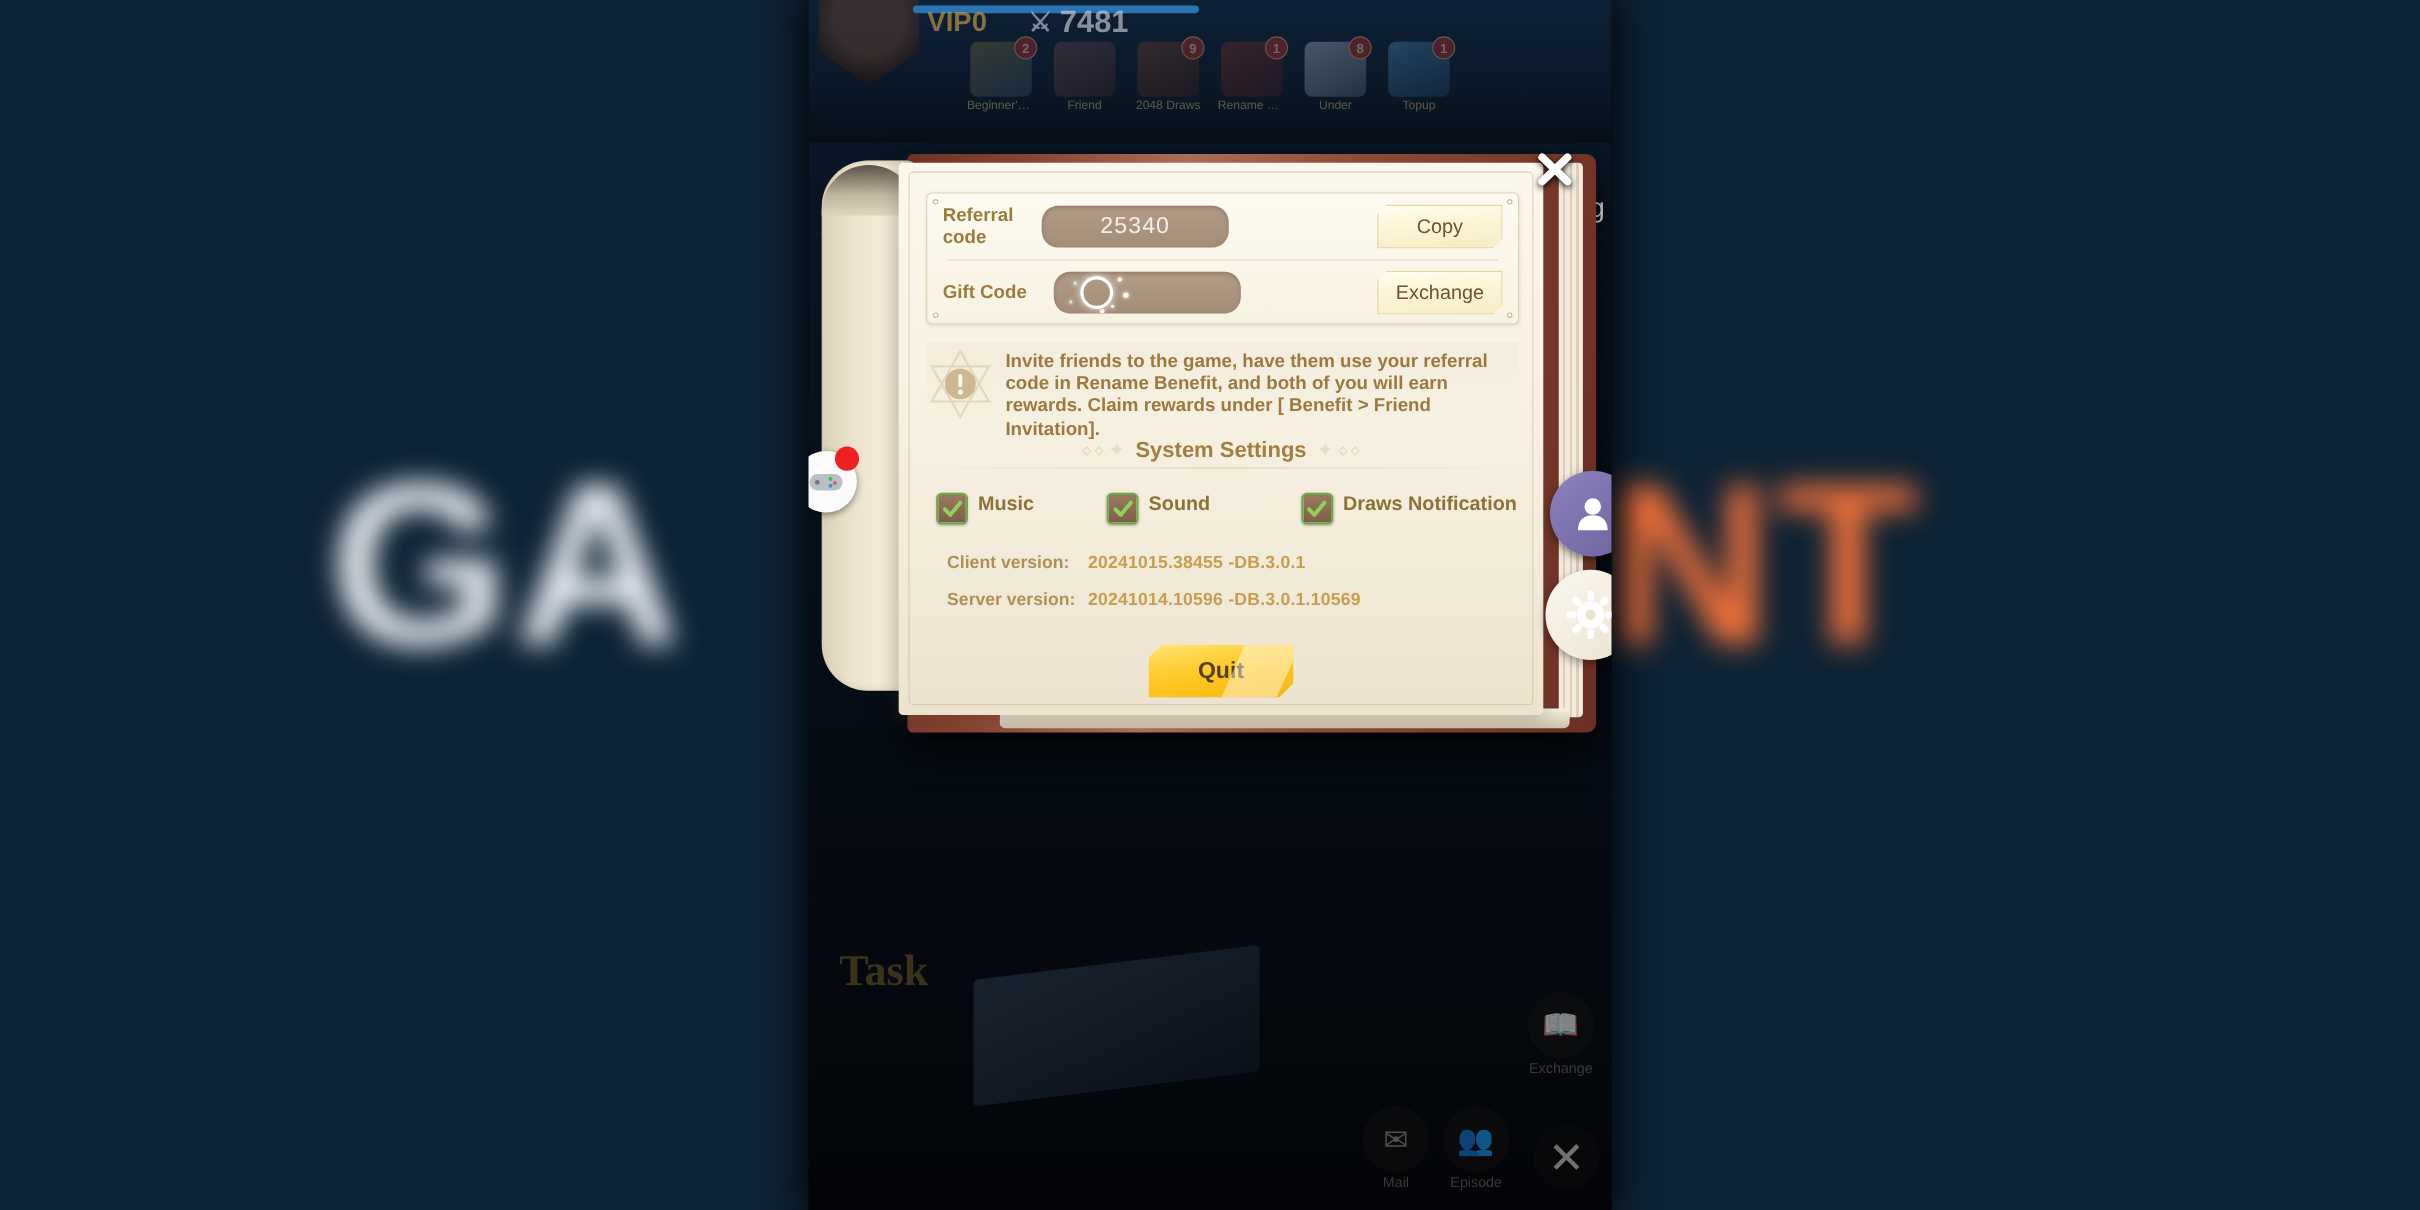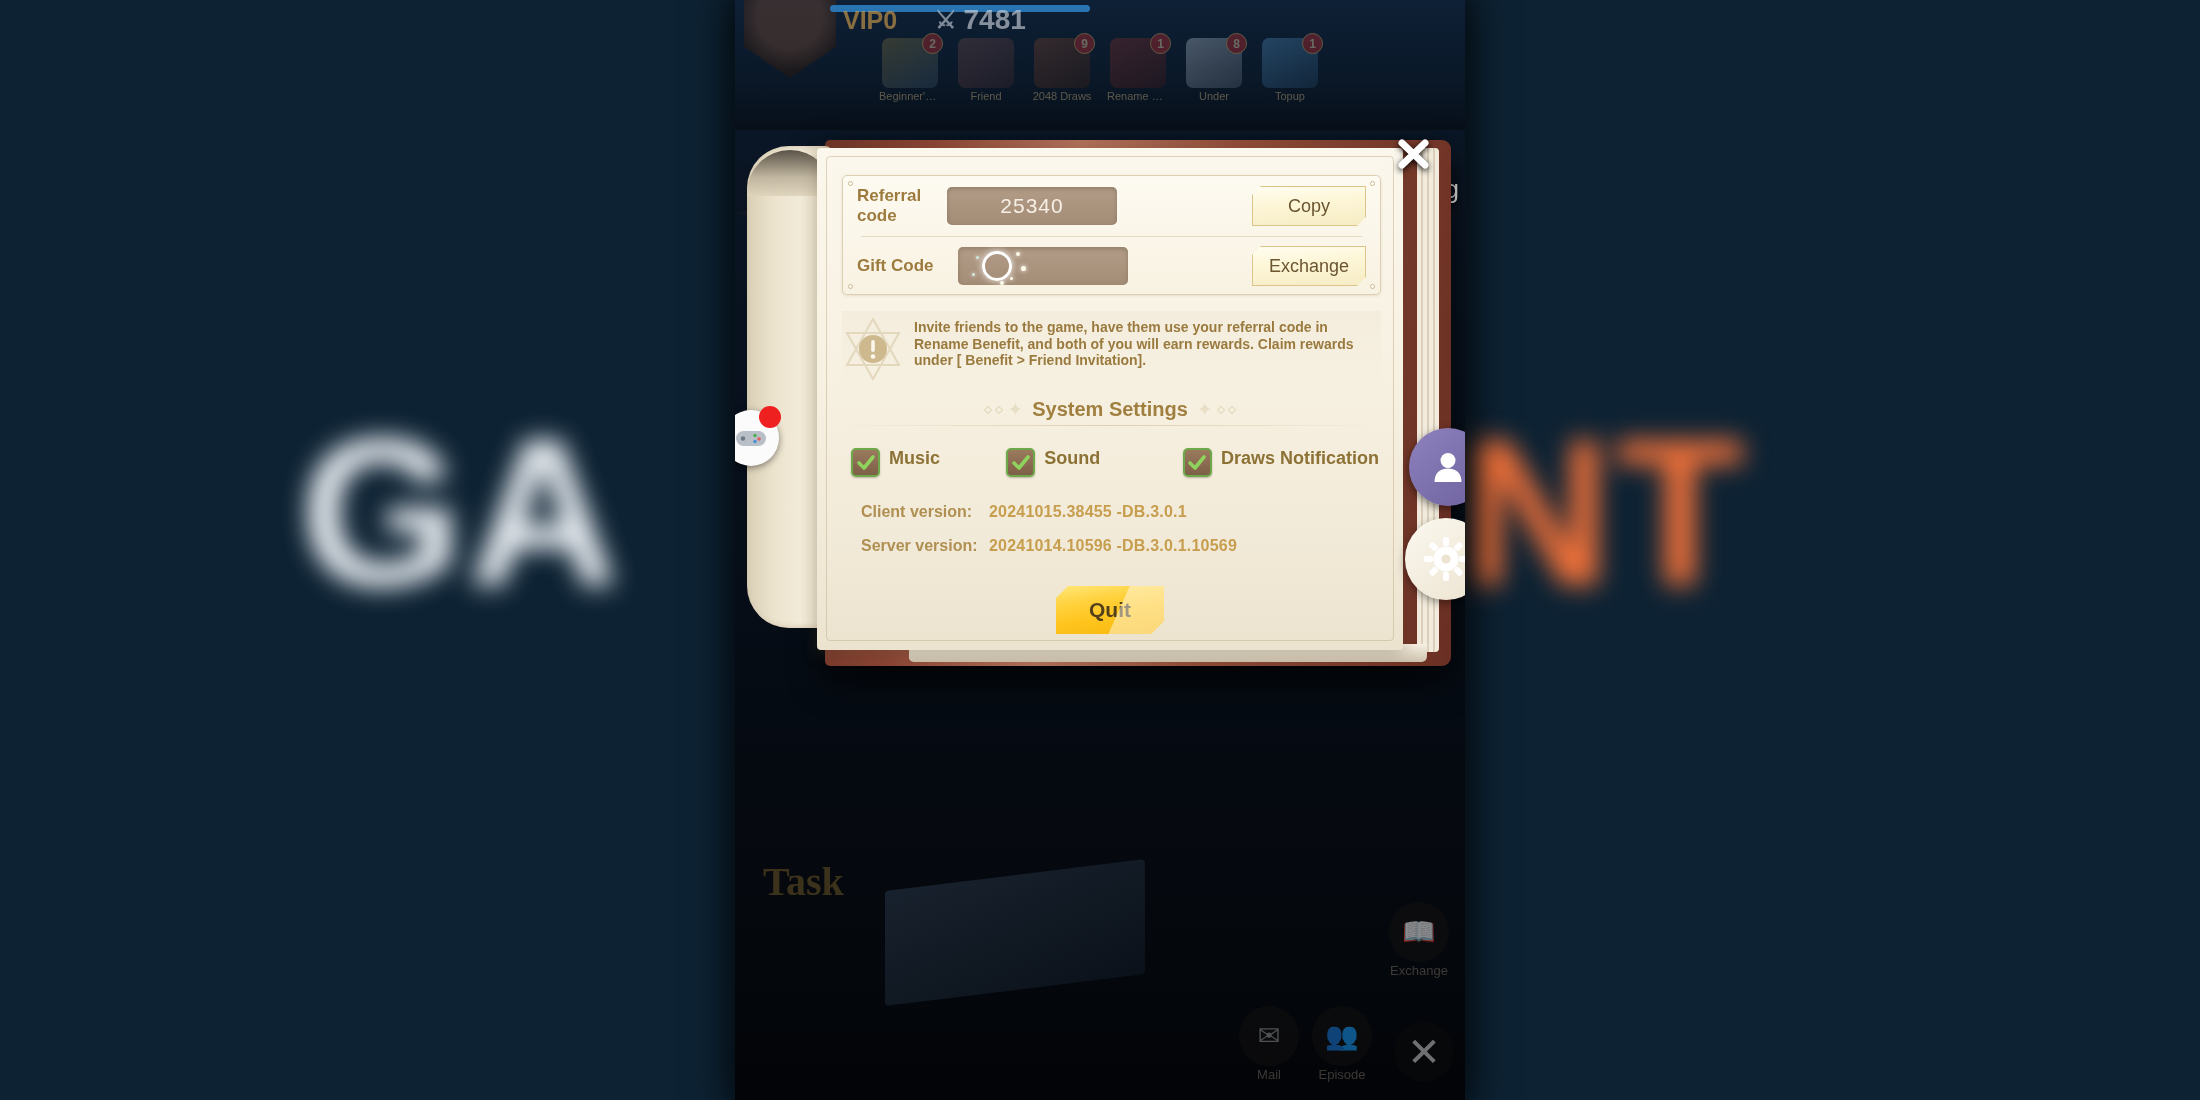--- a/index.html
+++ b/index.html
@@ -238,21 +238,21 @@
   #row-gift { top:60px;gap:11px; }
   #codes-divider {
     position:absolute; left:18px; right:18px; top:60px; height:1px;
     background:#e3d8c2;
   }
   .code-label {
     width:104px; padding-left:14px;
     font-size:17px; color:#9d7b3e; font-weight:bold;
   }
   .code-field {
-    width:170px; height:38px; border-radius:5px;
+    width:170px; height:38px; border-radius:15px;
     background:linear-gradient(180deg,#b29c87,#a48d77);
     box-shadow:inset 0 2px 4px rgba(90,70,52,.35);
     display:flex; align-items:center; justify-content:center;
     position:relative; overflow:hidden;
   }
   .code-value { font-size:21px; color:#f7efe4; letter-spacing:1px; }
   
   #tap-ripple {
     position:absolute; left:24px; top:4px;
     width:30px; height:30px; border-radius:50%;
@@ -280,21 +280,21 @@
 
   
   #notice {
     position:absolute; left:25px; top:163px; right:22px; height:78px;
     display:flex; align-items:flex-start; gap:10px;
     background:linear-gradient(180deg,rgba(240,232,215,.55),rgba(240,232,215,0));
     padding-top:4px;
   }
   #notice-icon { width:62px; height:68px; position:relative; flex:none; }
   #notice-text {
-    font-size:14px; line-height:1.19; color:#9a7a3e;
+    font-size:17px; line-height:1.19; color:#9a7a3e;
     font-weight:bold; padding-top:4px; padding-right:4px;
   }
 
   
   #section-head {
     position:absolute; left:0; right:0; top:250px;
     display:flex; align-items:center; justify-content:center; gap:9px;
   }
   #section-title {
     font-size:20px; color:#a07f3f; font-weight:bold;
@@ -327,21 +327,21 @@
 
   
   #versions { position:absolute; left:44px; top:355px; font-size:16px; }
   .ver-row { display:flex; margin-bottom:16px; }
   .ver-key { width:128px; color:#b08f52; font-weight:bold; }
   .ver-val { color:#c79d4e; font-weight:bold; letter-spacing:.2px; }
 
   
   #quit-wrap { position:absolute; left:0; right:0; top:438px; display:flex; justify-content:center; }
   #quit-button {
-    width:108px; height:48px;
+    width:132px; height:48px;
     background:linear-gradient(170deg,#ffe77a 0%, #ffd23f 30%, #ffc51f 58%, #f5b70d 100%);
     clip-path:polygon(12px 0,100% 0,100% calc(100% - 13px),calc(100% - 13px) 100%,0 100%,0 12px);
     display:flex; align-items:center; justify-content:center;
     font-size:21px; color:#54401a; font-weight:bold;
     box-shadow:0 3px 5px rgba(130,100,30,.4);
     position:relative; overflow:hidden;
   }
   #quit-button::after {
     content:""; position:absolute; left:58%; top:-16px;
     width:46px; height:90px; background:rgba(255,255,255,.45);

